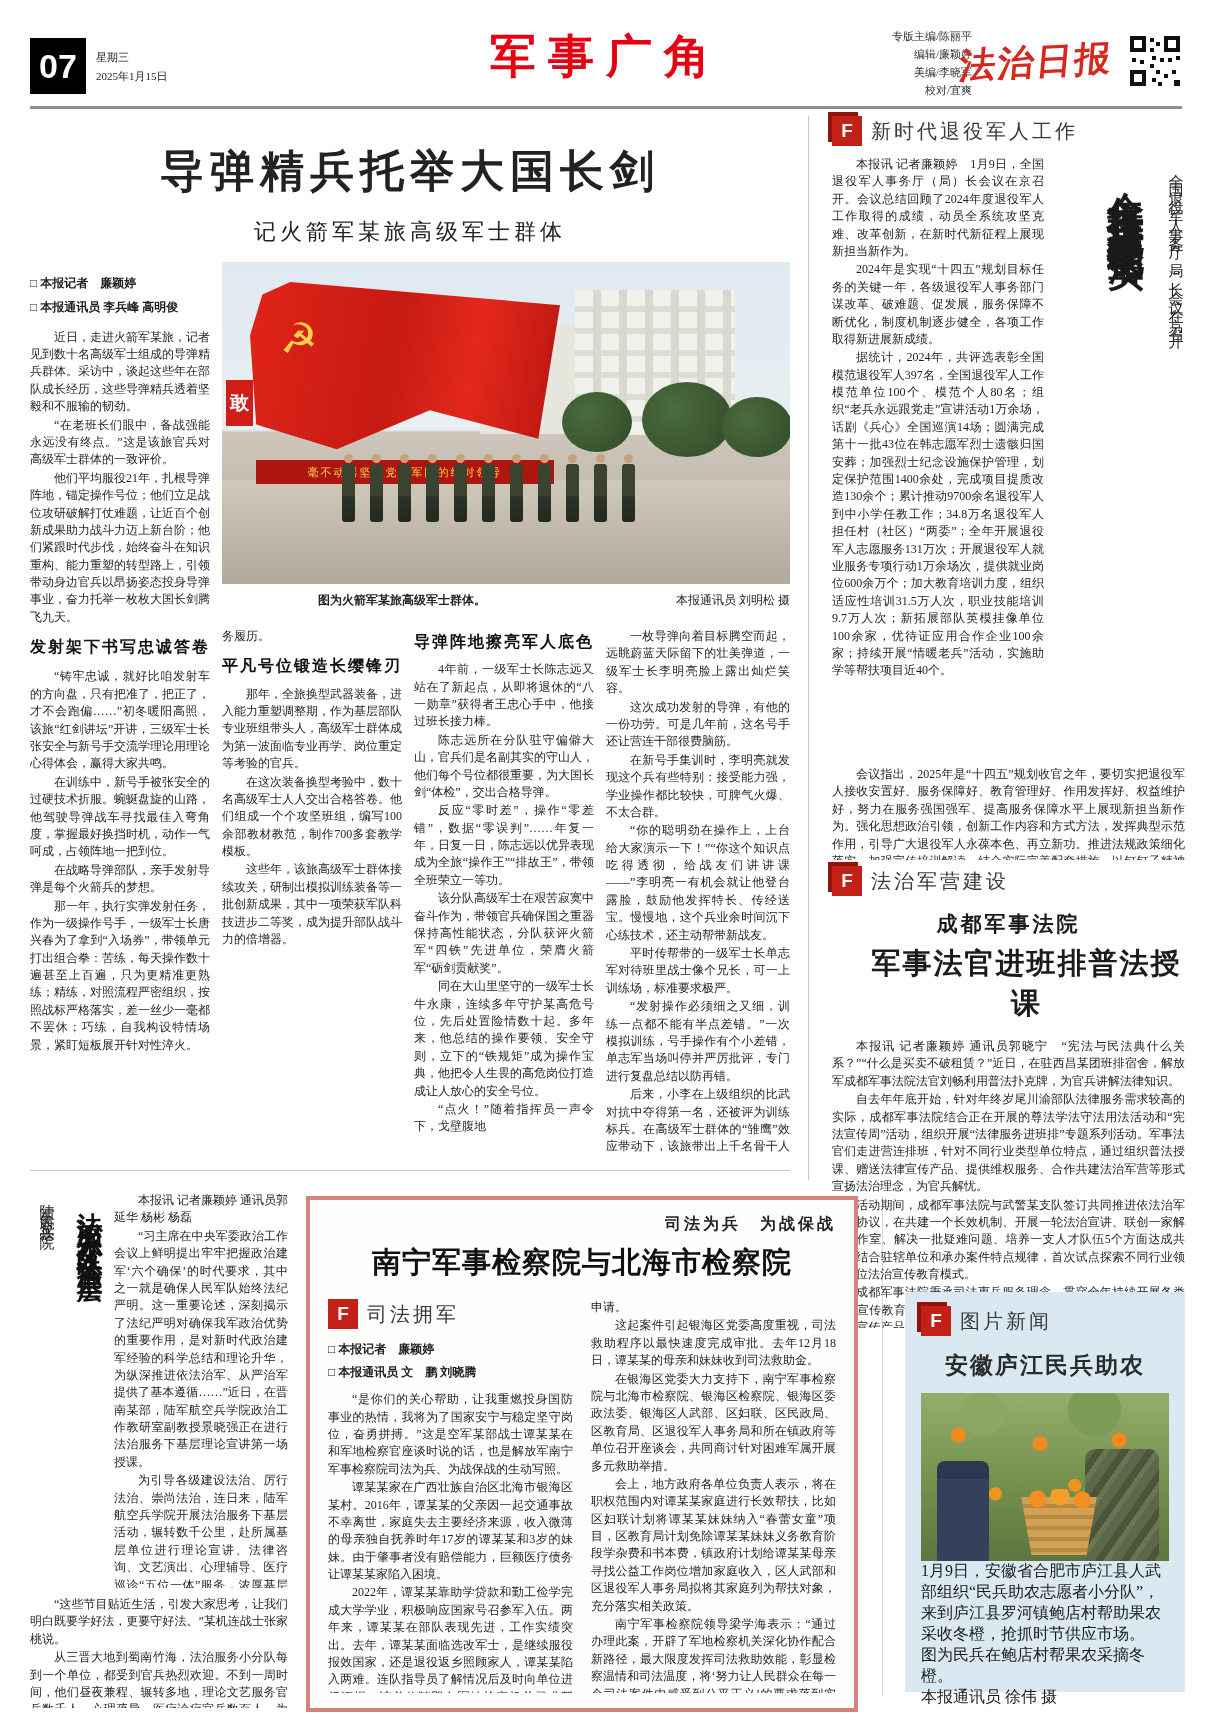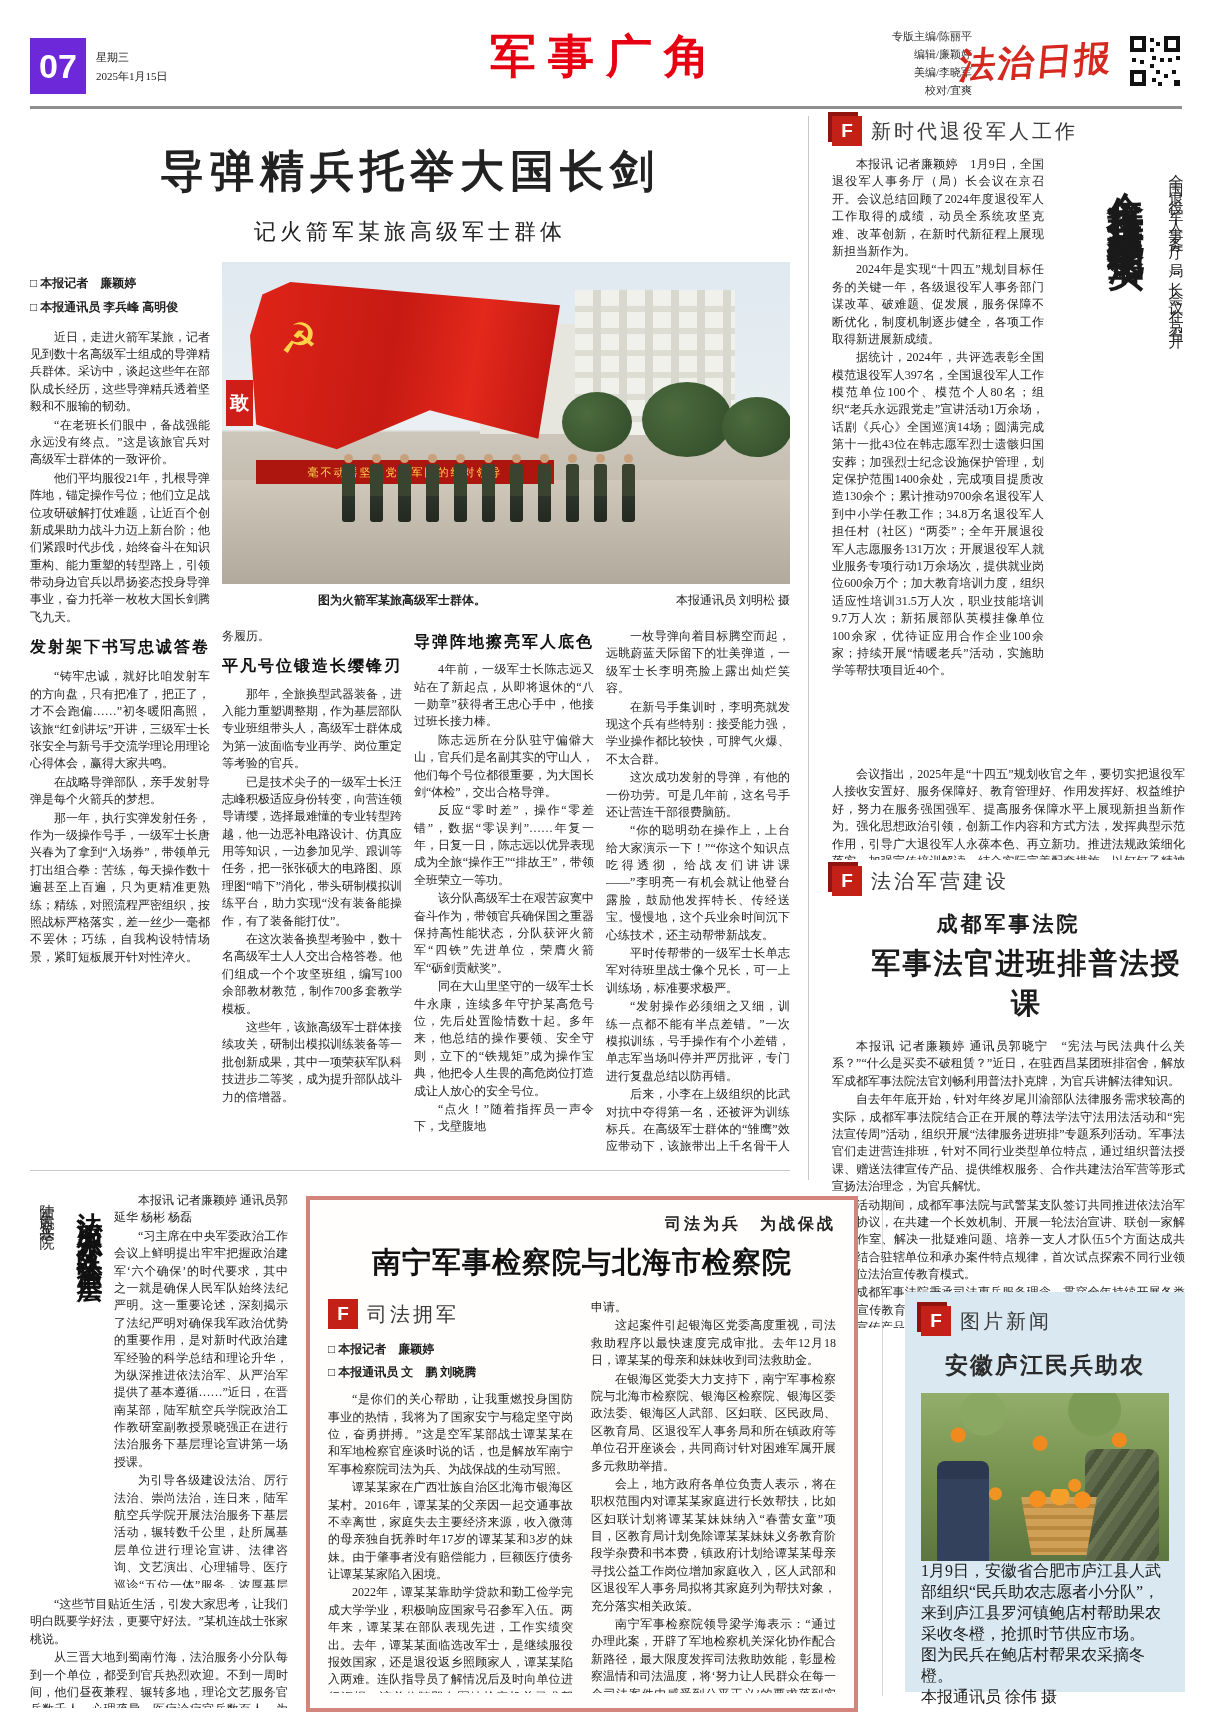--- a/index.html
+++ b/index.html
@@ -2,21 +2,21 @@
 <html><head>
 <meta charset="utf-8">
 <style>
   * { margin:0; padding:0; box-sizing:border-box; }
   html,body { background:#ffffff; }
   body { width:1212px; height:1724px; position:relative; overflow:hidden;
          font-family:"Liberation Serif", serif; color:#1b1b1b; }
 
   
   .header { position:absolute; left:30px; top:24px; width:1152px; height:80px; }
-  .pagenum { position:absolute; left:0; top:14px; width:56px; height:56px; background:#6d28d9;
+  .pagenum { position:absolute; left:0; top:14px; width:56px; height:56px; background:#000000;
              color:#fff; font-size:34px; font-weight:bold; display:flex; align-items:center;
              justify-content:center; font-family:"Liberation Sans", sans-serif; }
   .dateblock { position:absolute; left:66px; top:24px; font-size:11px; line-height:1.7; color:#222; }
   .section-title { position:absolute; left:50%; transform:translateX(-50%); top:2px;
                    font-size:46px; color:#e60012; font-weight:bold; letter-spacing:12px;
                    font-family:"Liberation Sans", sans-serif; white-space:nowrap; }
   .credits { position:absolute; right:210px; top:4px; font-size:11px; color:#333; }
   .credits p { text-align:right; line-height:1.55; }
   .masthead { position:absolute; right:70px; top:14px; font-size:36px; color:#d5281e; font-weight:bold;
               transform:skewX(-8deg) rotate(-3deg); letter-spacing:2px; white-space:nowrap; }
@@ -210,20 +210,21 @@
         <p>□ 本报通讯员 李兵峰 高明俊</p>
       </div>
     <div class="paras">
         <p>近日，走进火箭军某旅，记者见到数十名高级军士组成的导弹精兵群体。采访中，谈起这些年在部队成长经历，这些导弹精兵透着坚毅和不服输的韧劲。</p>
         <p>“在老班长们眼中，备战强能永远没有终点。”这是该旅官兵对高级军士群体的一致评价。</p>
         <p>他们平均服役21年，扎根导弹阵地，锚定操作号位；他们立足战位攻研破解打仗难题，让近百个创新成果助力战斗力迈上新台阶；他们紧跟时代步伐，始终奋斗在知识重构、能力重塑的转型路上，引领带动身边官兵以昂扬姿态投身导弹事业，奋力托举一枚枚大国长剑腾飞九天。</p>
       </div>
     <h4 class="subhead">发射架下书写忠诚答卷</h4>
     <div class="paras">
         <p>“铸牢忠诚，就好比咱发射车的方向盘，只有把准了，把正了，才不会跑偏……”初冬暖阳高照，该旅“红剑讲坛”开讲，三级军士长张安全与新号手交流学理论用理论心得体会，赢得大家共鸣。</p>
+        <p>在训练中，新号手被张安全的过硬技术折服。蜿蜒盘旋的山路，他驾驶导弹战车寻找最佳入弯角度，掌握最好换挡时机，动作一气呵成，占领阵地一把到位。</p>
         <p>在战略导弹部队，亲手发射导弹是每个火箭兵的梦想。</p>
         <p>那一年，执行实弹发射任务，作为一级操作号手，一级军士长唐兴春为了拿到“入场券”，带领单元打出组合拳：苦练，每天操作数十遍甚至上百遍，只为更精准更熟练；精练，对照流程严密组织，按照战标严格落实，差一丝少一毫都不罢休；巧练，自我构设特情场景，紧盯短板展开针对性淬火。</p>
       </div>
   </div>
 
   <div class="photo-wrap">
     <div class="ph-building"></div>
     <div class="ph-building2"></div>
     <div class="tree" style="left:340px;top:130px;width:70px;height:60px;"></div>
     <div class="tree" style="left:420px;top:120px;width:90px;height:75px;"></div>
@@ -250,43 +251,42 @@
   <div class="caption-row">
     <span class="cap">图为火箭军某旅高级军士群体。</span>
     <span>本报通讯员 刘明松 摄</span>
   </div>
 
   <div class="col col2 newsbody">
     <div class="lead-frag">务履历。</div>
     <h4 class="subhead">平凡号位锻造长缨锋刃</h4>
     <div class="paras">
         <p>那年，全旅换型武器装备，进入能力重塑调整期，作为基层部队专业班组带头人，高级军士群体成为第一波面临专业再学、岗位重定等考验的官兵。</p>
-        <p>已是技术尖子的一级军士长汪志峰积极适应身份转变，向营连领导请缨，选择最难懂的专业转型跨越，他一边恶补电路设计、仿真应用等知识，一边参加见学、跟训等任务，把一张张硕大的电路图、原理图“啃下”消化，带头研制模拟训练平台，助力实现“没有装备能操作，有了装备能打仗”。</p>
         <p>在这次装备换型考验中，数十名高级军士人人交出合格答卷。他们组成一个个攻坚班组，编写100余部教材教范，制作700多套教学模板。</p>
         <p>这些年，该旅高级军士群体接续攻关，研制出模拟训练装备等一批创新成果，其中一项荣获军队科技进步二等奖，成为提升部队战斗力的倍增器。</p>
       </div>
   </div>
 
   <div class="col col3 newsbody">
     <h4 class="subhead" style="margin-top:2px;">导弹阵地擦亮军人底色</h4>
     <div class="paras">
         <p>4年前，一级军士长陈志远又站在了新起点，从即将退休的“八一勋章”获得者王忠心手中，他接过班长接力棒。</p>
         <p>陈志远所在分队驻守偏僻大山，官兵们是名副其实的守山人，他们每个号位都很重要，为大国长剑“体检”，交出合格导弹。</p>
         <p>反应“零时差”，操作“零差错”，数据“零误判”……年复一年，日复一日，陈志远以优异表现成为全旅“操作王”“排故王”，带领全班荣立一等功。</p>
         <p>该分队高级军士在艰苦寂寞中奋斗作为，带领官兵确保国之重器保持高性能状态，分队获评火箭军“四铁”先进单位，荣膺火箭军“砺剑贡献奖”。</p>
         <p>同在大山里坚守的一级军士长牛永康，连续多年守护某高危号位，先后处置险情数十起。多年来，他总结的操作要领、安全守则，立下的“铁规矩”成为操作宝典，他把令人生畏的高危岗位打造成让人放心的安全号位。</p>
         <p>“点火！”随着指挥员一声令下，戈壁腹地</p>
       </div>
   </div>
 
   <div class="col col4 newsbody">
     <div class="paras">
         <p>一枚导弹向着目标腾空而起，远眺蔚蓝天际留下的壮美弹道，一级军士长李明亮脸上露出灿烂笑容。</p>
+        <p>这次成功发射的导弹，有他的一份功劳。可是几年前，这名号手还让营连干部很费脑筋。</p>
         <p>在新号手集训时，李明亮就发现这个兵有些特别：接受能力强，学业操作都比较快，可脾气火爆、不太合群。</p>
-        <p>这次成功发射的导弹，有他的一份功劳。可是几年前，这名号手还让营连干部很费脑筋。</p>
         <p>“你的聪明劲在操作上，上台给大家演示一下！”“你这个知识点吃得透彻，给战友们讲讲课——”李明亮一有机会就让他登台露脸，鼓励他发挥特长、传经送宝。慢慢地，这个兵业余时间沉下心练技术，还主动帮带新战友。</p>
         <p>平时传帮带的一级军士长单志军对待班里战士像个兄长，可一上训练场，标准要求极严。</p>
         <p>“发射操作必须细之又细，训练一点都不能有半点差错。”一次模拟训练，号手操作有个小差错，单志军当场叫停并严厉批评，专门进行复盘总结以防再错。</p>
         <p>后来，小李在上级组织的比武对抗中夺得第一名，还被评为训练标兵。在高级军士群体的“雏鹰”效应带动下，该旅带出上千名骨干人才，近百名走上营连岗位，数百人担任班长骨干。</p>
       </div>
   </div>
 </div>
 
 <div class="h-divider"></div>
 <div class="v-divider"></div>

